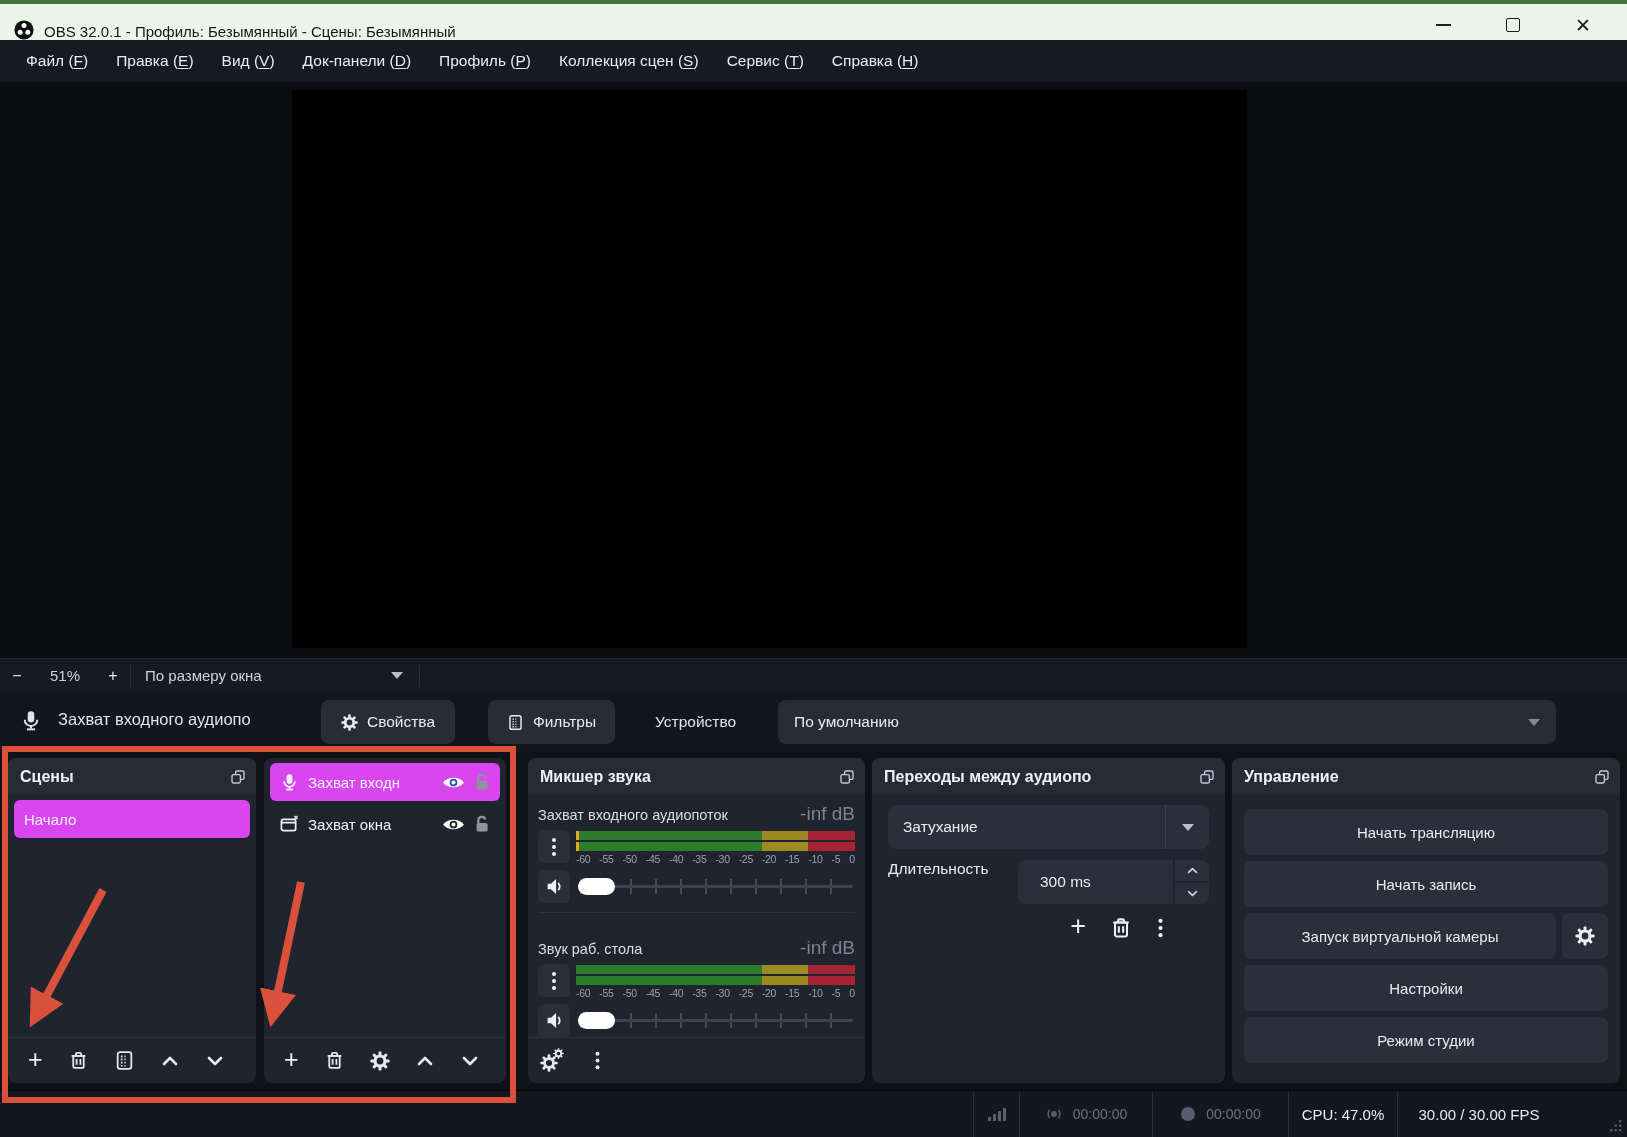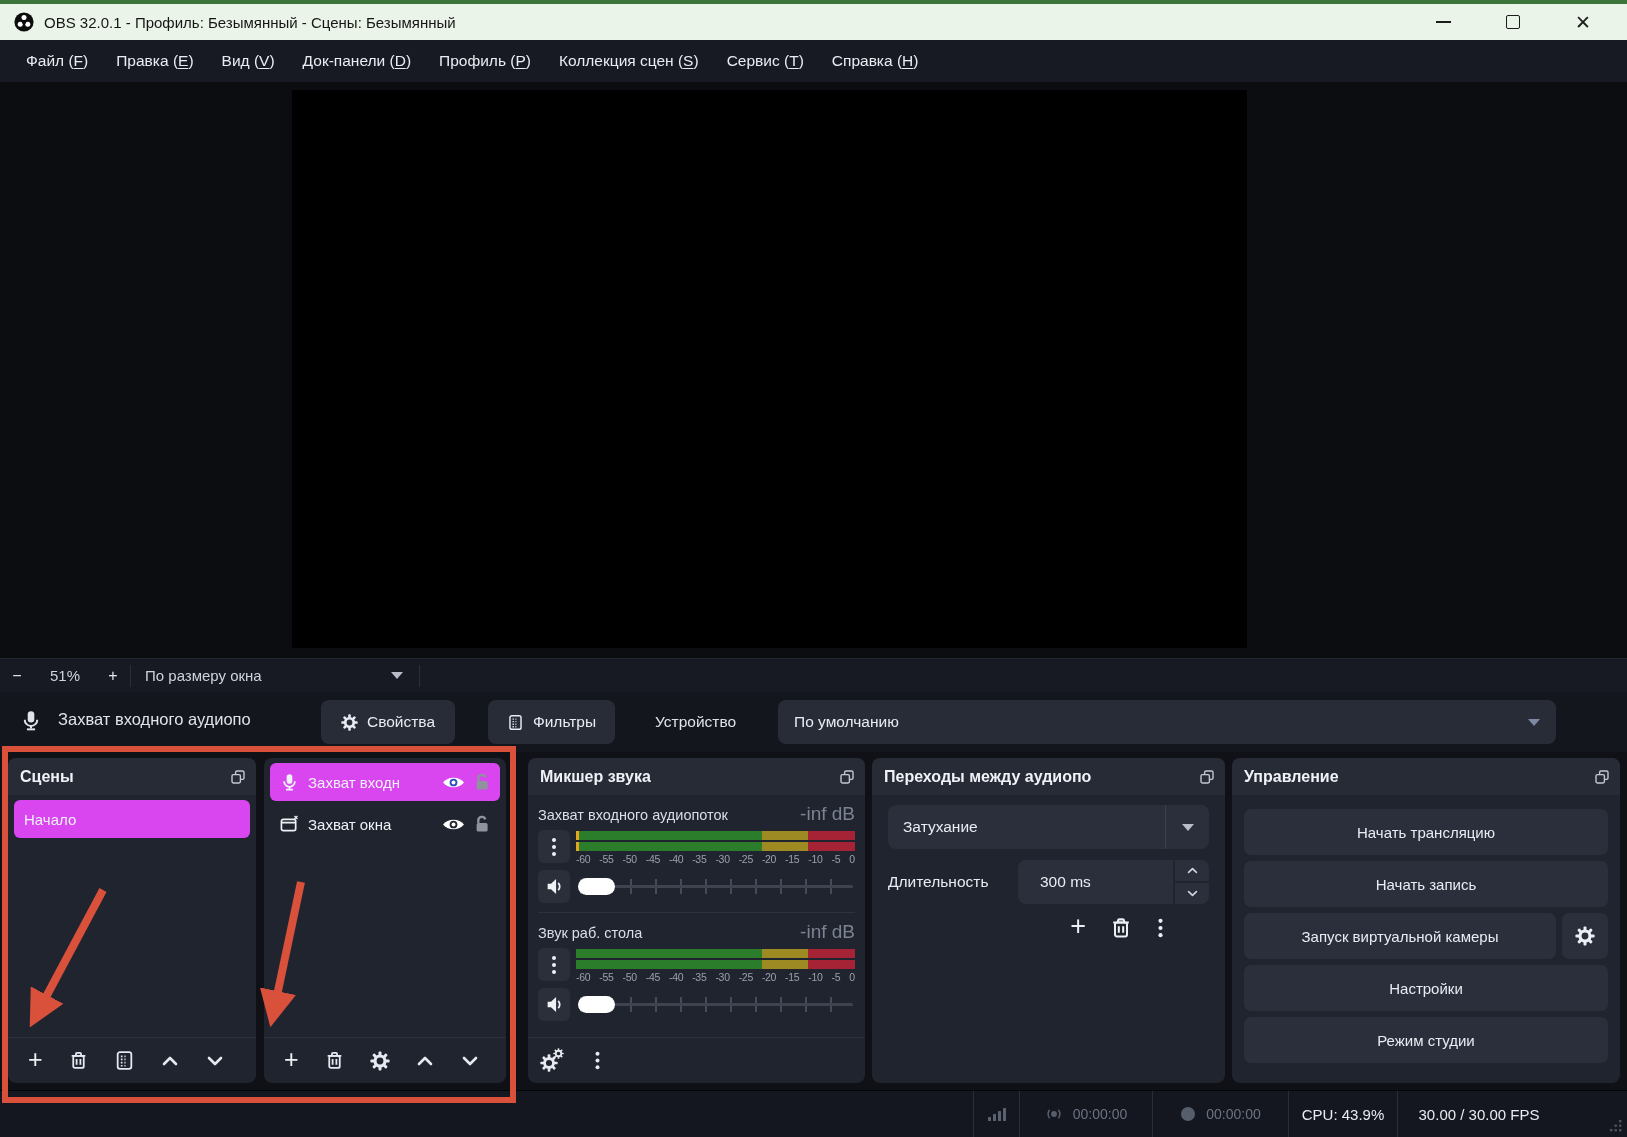--- a/index.html
+++ b/index.html
@@ -7,21 +7,21 @@
   .screen {
     position:relative; width:1627px; height:1137px; overflow:hidden;
     font-family:"Liberation Sans", sans-serif;
     background:#0f1117; color:#e8ebf1;
     -webkit-font-smoothing:antialiased;
   }
   svg { display:block; }
 
   
   .titlebar { position:absolute; left:0; top:0; width:1627px; height:40px;
-    background:#eaf4e8; display:flex; align-items:center; padding:4px 10px 0 14px; }
+    background:#eaf4e8; display:flex; align-items:flex-end; padding:4px 10px 0 14px; }
   .titlebar::before { content:""; position:absolute; left:0; top:0; width:100%; height:4px; background:#3c753c; }
   .title-text { color:#161616; font-size:15px; margin-left:10px; }
   .win-controls { margin-left:auto; display:flex; align-items:center; gap:30px; padding-right:14px; }
   .wc { width:40px; height:30px; display:flex; align-items:center; justify-content:center; color:#1c1c1c; }
   .wc-min-glyph { width:15px; height:2px; background:#1c1c1c; }
   .wc-max-glyph { width:14px; height:14px; border:1.6px solid #1c1c1c; border-radius:2px; }
   .wc-close { font-size:19px; color:#1c1c1c; }
 
   
   .menubar { position:absolute; left:0; top:40px; width:1627px; height:42px;
@@ -78,21 +78,21 @@
   .row { height:38px; border-radius:6px; display:flex; align-items:center; gap:9px;
     padding:0 10px; font-size:15px; color:#eef1f6; }
   .row.sel { background:#d946ef; }
   .row .lbl { flex:1; white-space:nowrap; overflow:hidden; }
   .eye { --hole:#20242e; color:#fff; }
   .row.sel .eye { --hole:#2e4cc3; }
   .lock { color:#8e939e; }
 
   
   .mix-body { padding:8px 10px 0 10px; }
-  .mix-ch + .mix-ch { border-top:1px solid #2e323c; margin-top:9px; padding-top:8px; }
+  .mix-ch + .mix-ch { border-top:1px solid #2e323c; margin-top:9px; padding-top:24px; }
   .mix-head { display:flex; align-items:baseline; height:22px; }
   .mix-name { flex:1; font-size:14.5px; color:#d9dee8; white-space:nowrap; overflow:hidden; }
   .mix-val { font-size:19px; color:#7b8292; white-space:nowrap; }
   .mix-row { display:flex; gap:6px; margin-top:5px; align-items:flex-start; }
   .sq-btn { flex:0 0 32px; height:33px; background:#2a2f3a; border-radius:6px;
     display:flex; align-items:center; justify-content:center; color:#eef1f6; }
   .kebab-dots { display:flex; flex-direction:column; gap:3px; }
   .kebab-dots i { width:4px; height:4px; border-radius:50%; background:#eef1f6; }
   .meter-area { flex:1; padding-top:1px; }
   .meter { position:relative; height:9px; margin-bottom:2px;
@@ -108,21 +108,21 @@
   .dgear { position:relative; width:26px; height:26px; }
   .dgear .g1 { position:absolute; left:0; top:6px; }
   .dgear .g2 { position:absolute; left:13px; top:0; }
 
   
   .tr-body { padding:10px 16px 0 16px; }
   .tr-select { height:44px; background:#2a2f3b; border-radius:8px; display:flex; align-items:center;
     padding-left:15px; font-size:15.5px; color:#e9ecf2; }
   .tr-select .arrowbox { margin-left:auto; width:44px; height:100%; border-left:1px solid #3a404d;
     display:flex; align-items:center; justify-content:center; }
-  .tr-durrow { display:flex; align-items:center; margin-top:11px; gap:12px; }
+  .tr-durrow { display:flex; margin-top:11px; gap:12px; }
   .tr-durlabel { font-size:15.5px; color:#e9ecf2; flex:0 0 118px; }
   .spinner { flex:1; display:flex; height:44px; }
   .spin-value { flex:1; background:#2a2f3b; border-radius:8px 0 0 8px; display:flex; align-items:center;
     padding-left:22px; font-size:15.5px; color:#e9ecf2; }
   .spin-arrows { width:34px; margin-left:2px; display:flex; flex-direction:column; gap:2px; }
   .spin-arrows > div { flex:1; background:#2a2f3b; display:flex; align-items:center; justify-content:center; color:#ccd1db; }
   .spin-up { border-radius:0 8px 0 0; }
   .spin-dn { border-radius:0 0 8px 0; }
   .tr-btnrow { display:flex; align-items:center; justify-content:flex-end; gap:23px; margin-top:12px; padding-right:44px; color:#eceff4; }
   .tr-plus { font-size:27px; line-height:1; margin-top:-4px; }
@@ -607,21 +607,21 @@
           </svg>
         <span class="sb-dim">00:00:00</span>
       </div>
       <div class="sb-seg sb-record">
         <svg class="sb-ic" width="16" height="16">
             <use href="#i-record"></use>
           </svg>
         <span class="sb-dim">00:00:00</span>
       </div>
       <div class="sb-seg sb-cpu">
-        <span class="sb-white">CPU: 43.9%</span>
+        <span class="sb-white">CPU: 47.0%</span>
       </div>
       <div class="sb-seg sb-fps">
         <span class="sb-white">30.00 / 30.00 FPS</span>
       </div>
     </div>
     <svg class="grip" width="12" height="12" viewBox="0 0 12 12">
       <g fill="currentColor">
         <rect x="9" y="0" width="2.4" height="2.4"></rect>
         <rect x="9" y="4.5" width="2.4" height="2.4"></rect>
           <rect x="4.5" y="4.5" width="2.4" height="2.4"></rect>

